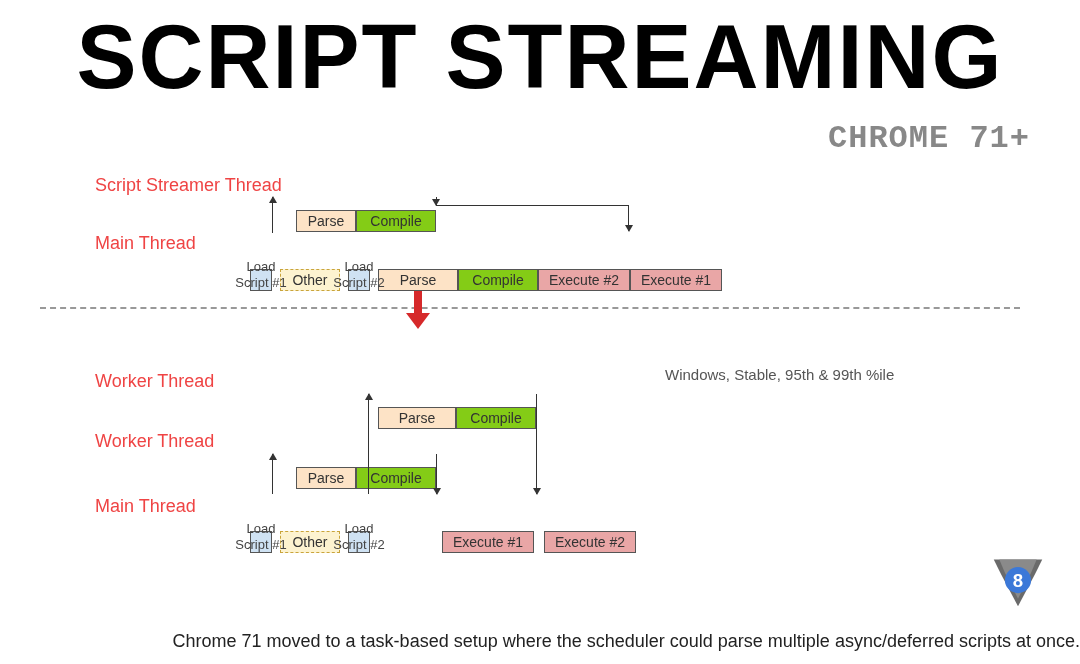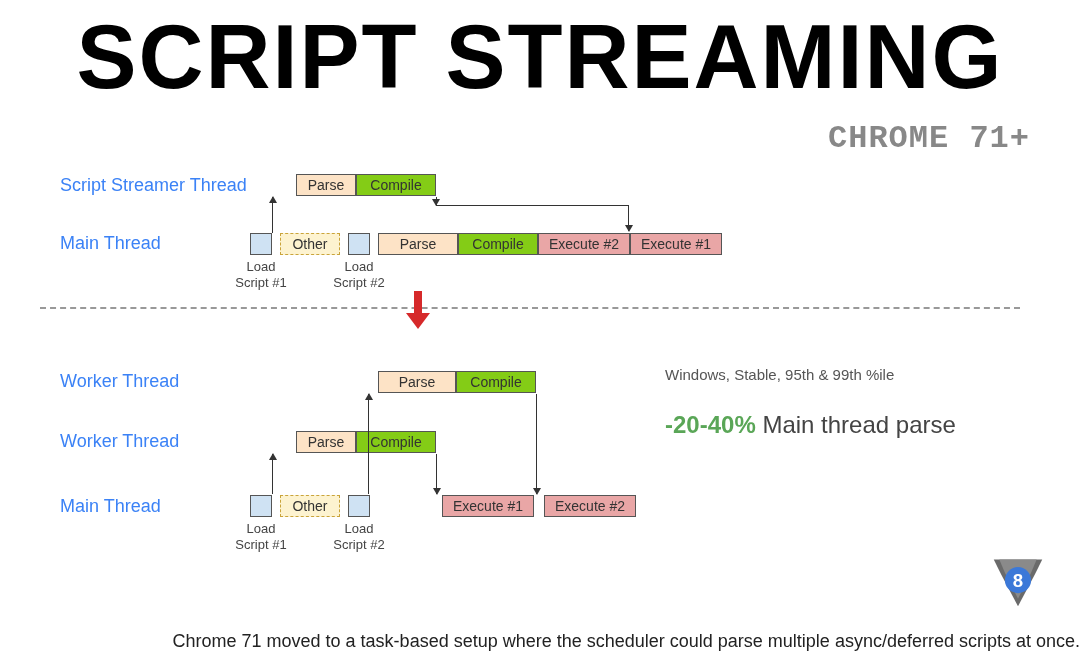--- a/index.html
+++ b/index.html
@@ -32,30 +32,32 @@
     letter-spacing: 1px;
   }
   .canvas {
     position: relative;
     width: 100%;
     height: 430px;
   }
   .row-label {
     position: absolute;
     font-size: 18px;
-    color: #3b82f6;
+    color: #ef4444;
+    margin-left: 35px;
   }
   .block {
     position: absolute;
     height: 22px;
     border: 1px solid #555;
     font-size: 14px;
     text-align: center;
     line-height: 20px;
     color: #333;
+    margin-top: 36px;
   }
   .parse   { background: #fde3c6; }
   .compile { background: #84cc16; }
   .execute { background: #e9a6a6; }
   .load    { background: #cfe2f3; }
   .other   { background: #fdf3d0; border: 1.5px dashed #c9a43b; }
   .caption {
     position: absolute;
     font-size: 13px;
     color: #444;
@@ -216,24 +218,20 @@
 Script #2</div>
 
   <div class="arrow-up" style="left:272px; top:297px; height:40px;"></div>
   <div class="arrow-down" style="left:436px; top:297px; height:40px;"></div>
 
   <div class="arrow-up" style="left:368px; top:237px; height:100px;"></div>
   <div class="arrow-down" style="left:536px; top:237px; height:100px;"></div>
 
   <div class="stats">
     <div class="stat-sub">Windows, Stable, 95th &amp; 99th %ile</div>
-    <div class="stat-line2">
-      <span class="pct">-20-40%</span>
-      <span>Main thread parse</span>
-    </div>
   </div>
 </div>
 
 <div class="v8-logo">
   <svg viewBox="0 0 60 60">
     <polygon points="4,6 56,6 48,22 30,56 12,22" fill="#6a6a6a"></polygon>
     <polygon points="10,6 50,6 44,20 30,48 16,20" fill="#8a8a8a"></polygon>
     <circle cx="30" cy="28" r="14" fill="#3b78d8"></circle>
     <text x="30" y="35" text-anchor="middle" font-size="20" font-weight="900" fill="#fff" font-family="Arial">8</text>
   </svg>

